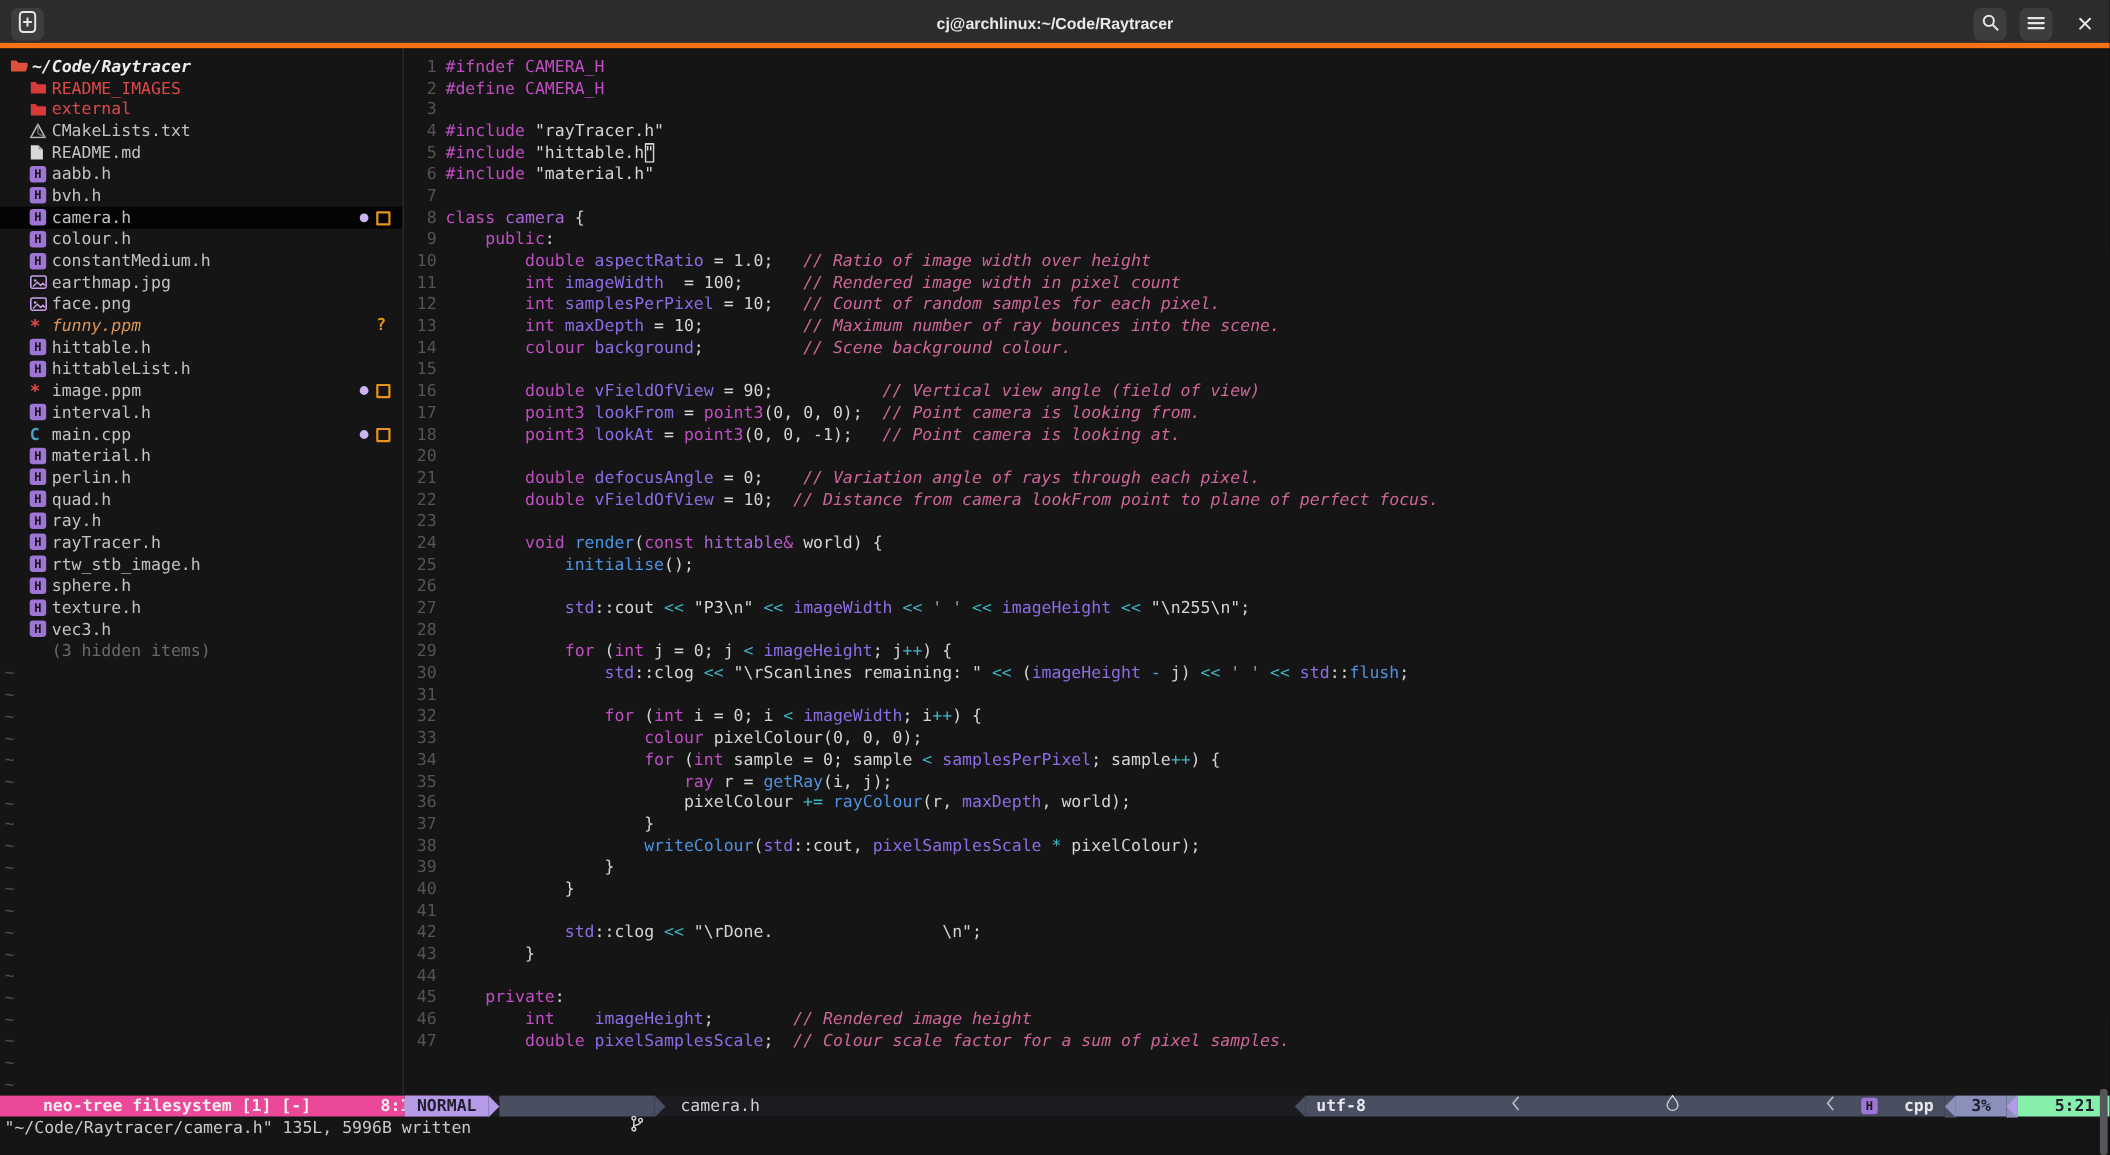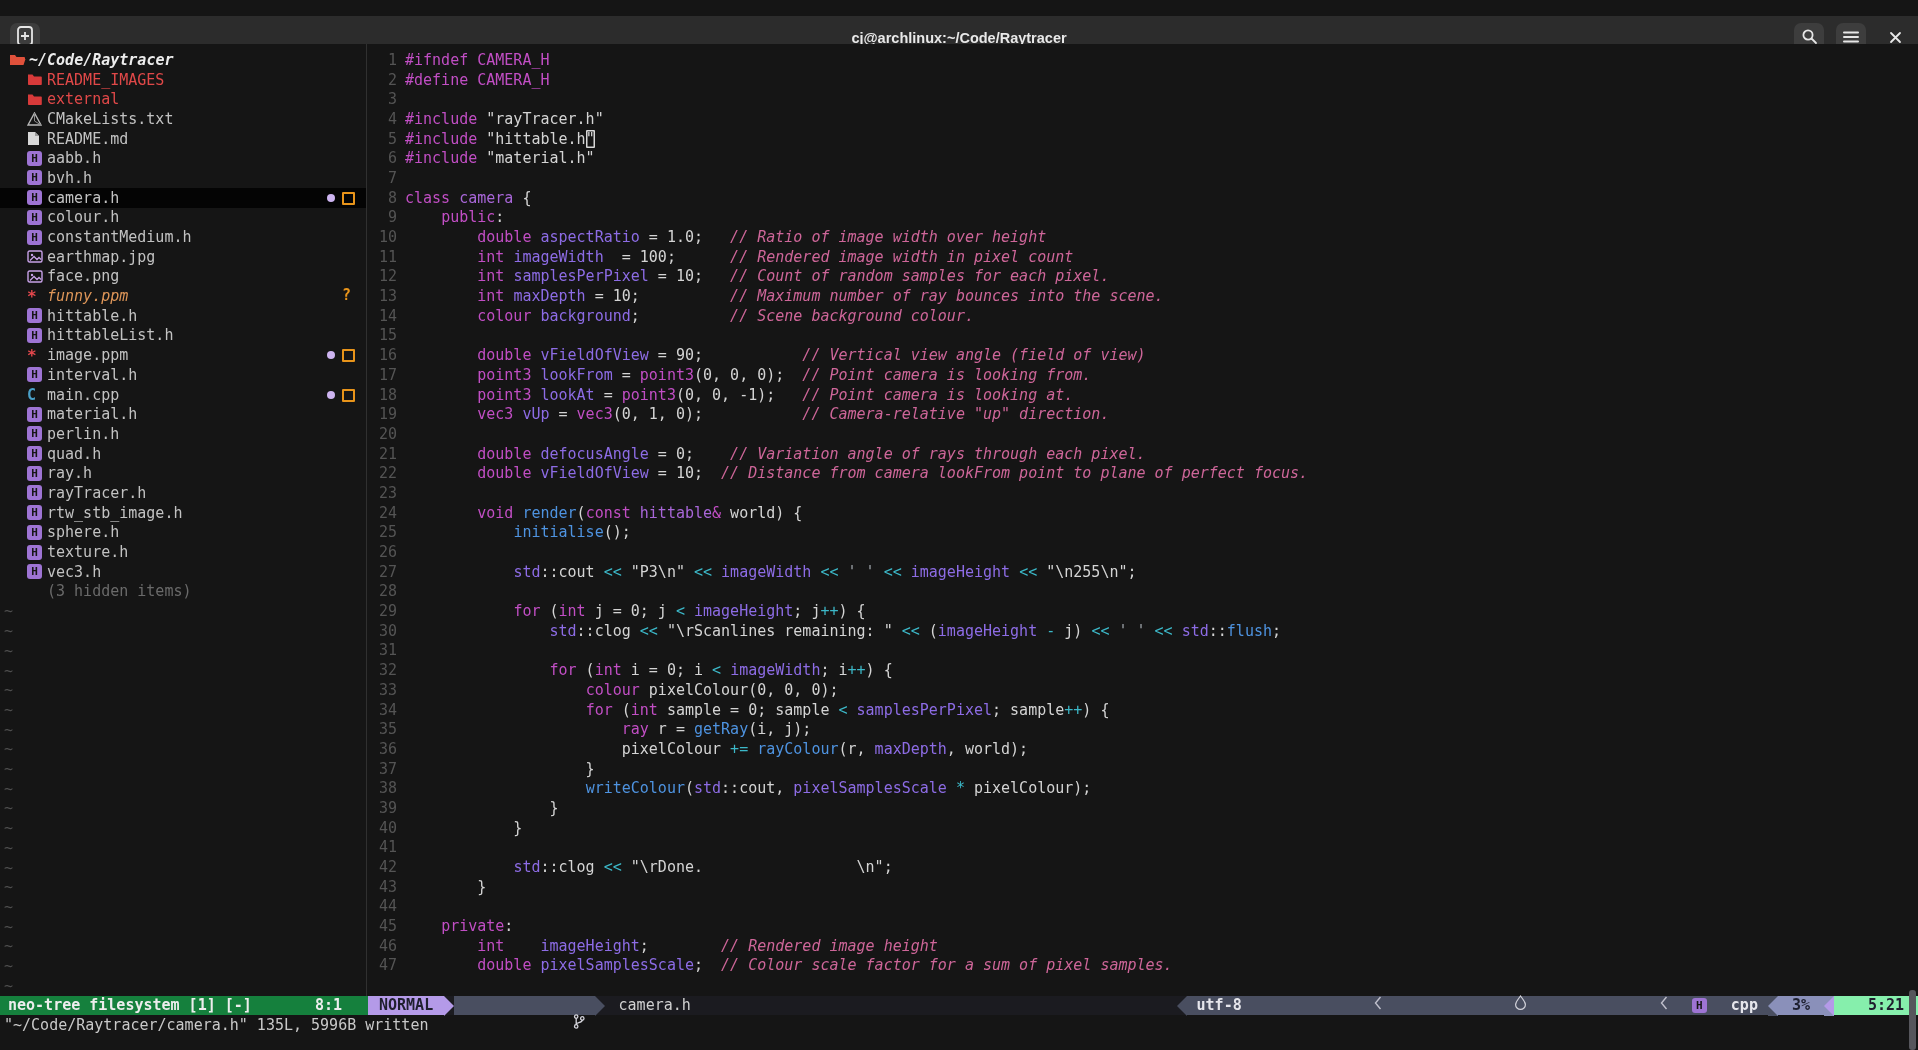--- a/index.html
+++ b/index.html
@@ -1,20 +1,20 @@
 <!DOCTYPE html>
 <html><head>
 <meta charset="utf-8">
 <style>
   html,body{margin:0;padding:0;background:#000;}
   .window{position:relative;width:1918px;height:1050px;background:#151515;overflow:hidden;
           font-family:"DejaVu Sans Mono","Liberation Mono",monospace;}
   
-  .header{position:absolute;left:0;top:16px;width:100%;height:44px;background:#2c2c2c;
-          border-bottom:3px solid #f97316;box-sizing:border-box;text-align:right;}
+  .header{position:absolute;left:0;top:0;width:100%;height:44px;background:#2c2c2c;
+          border-bottom:5px solid #f97316;box-sizing:border-box;text-align:right;}
   .hbtn{position:absolute;top:7px;width:30px;height:30px;background:#3d3d3d;border-radius:7px;
         display:flex;align-items:center;justify-content:center;}
   .hbtn.flat{background:transparent;}
   .htitle{position:absolute;left:0;right:0;top:0;height:44px;display:flex;align-items:center;justify-content:center;
           font-family:"Liberation Sans","DejaVu Sans",sans-serif;font-weight:bold;font-size:14.5px;color:#e9e9e9;}
   
   .term{position:absolute;left:0;top:44px;width:1918px;height:1006px;background:#151515;font-size:15px;}
   .sidebar{position:absolute;left:0;top:0;width:366px;height:952px;overflow:hidden;}
   .vsep{position:absolute;left:366px;top:0;width:1px;height:952px;background:#303030;}
   .editor{position:absolute;left:367px;top:0;right:0;height:952px;overflow:hidden;}
@@ -46,22 +46,22 @@
   .tk-var{color:#8d6ce5;}
   .tk-fn{color:#4e93e0;}
   .tk-op{color:#3cb8c8;}
   .tk-str{color:#d4d4d4;}
   .tk-chr{color:#9aa0a6;}
   .tk-com{color:#ce6699;font-style:italic;}
   .tk-txt{color:#d4d4d4;}
   .cur{box-shadow:inset 0 0 0 1.5px #d8d8d8;border-radius:1px;}
   
   .sline{position:absolute;left:0;top:951.6px;width:100%;height:19.7px;}
-  .tree-sline{position:absolute;left:0;top:0;width:368px;height:100%;background:#15803d;color:#ededed;
-              font-weight:bold;display:flex;align-items:center;}
+  .tree-sline{position:absolute;left:0;top:0;width:368px;height:100%;background:#ec4899;color:#ededed;
+              font-weight:bold;display:flex;align-items:center;padding-left:31px;}
   .tree-sline .lft{padding-left:8px;}
   .tree-sline .pos{position:absolute;right:26px;}
   .lualine{position:absolute;left:368px;right:0;top:0;height:100%;background:#1b1b20;display:flex;align-items:stretch;}
   .seg{display:flex;align-items:center;white-space:pre;}
   .seg-a{background:#b49ae8;color:#1f1f2e;font-weight:bold;padding:0 11px;}
   .seg-b{background:#494e60;color:#d5d5dc;padding:0 10px;gap:7px;flex-direction:column;}
   .seg-b .branch{font-weight:bold;color:#e8e8ee;}
   .arrow-r{width:0;height:0;border-top:10px solid transparent;border-bottom:10px solid transparent;}
   .arrow-l{width:0;height:0;border-top:10px solid transparent;border-bottom:10px solid transparent;}
   .fname{display:flex;align-items:center;color:#d0d0d0;padding-left:14px;}
@@ -261,24 +261,20 @@
           </div>
           <div class="cline">
             <span class="lnum">17</span>
             <span class="ccode"><span class="tk-txt">        </span><span class="tk-kw">point3</span><span class="tk-txt"> </span><span class="tk-var">lookFrom</span><span class="tk-txt"> = </span><span class="tk-kw">point3</span><span class="tk-txt">(0, 0, 0);</span><span class="tk-com">  // Point camera is looking from.</span></span>
           </div>
           <div class="cline">
             <span class="lnum">18</span>
             <span class="ccode"><span class="tk-txt">        </span><span class="tk-kw">point3</span><span class="tk-txt"> </span><span class="tk-var">lookAt</span><span class="tk-txt"> = </span><span class="tk-kw">point3</span><span class="tk-txt">(0, 0, -1);</span><span class="tk-com">   // Point camera is looking at.</span></span>
           </div>
           <div class="cline">
-            <span class="lnum">19</span>
-            <span class="ccode"><span class="tk-txt">        </span><span class="tk-kw">vec3</span><span class="tk-txt"> </span><span class="tk-var">vUp</span><span class="tk-txt"> = </span><span class="tk-kw">vec3</span><span class="tk-txt">(0, 1, 0);</span><span class="tk-com">           // Camera-relative "up" direction.</span></span>
-          </div>
-          <div class="cline">
             <span class="lnum">20</span>
             <span class="ccode"></span>
           </div>
           <div class="cline">
             <span class="lnum">21</span>
             <span class="ccode"><span class="tk-txt">        </span><span class="tk-kw">double</span><span class="tk-txt"> </span><span class="tk-var">defocusAngle</span><span class="tk-txt"> = 0;</span><span class="tk-com">    // Variation angle of rays through each pixel.</span></span>
           </div>
           <div class="cline">
             <span class="lnum">22</span>
             <span class="ccode"><span class="tk-txt">        </span><span class="tk-kw">double</span><span class="tk-txt"> </span><span class="tk-var">vFieldOfView</span><span class="tk-txt"> = 10;</span><span class="tk-com">  // Distance from camera lookFrom point to plane of perfect focus.</span></span>

